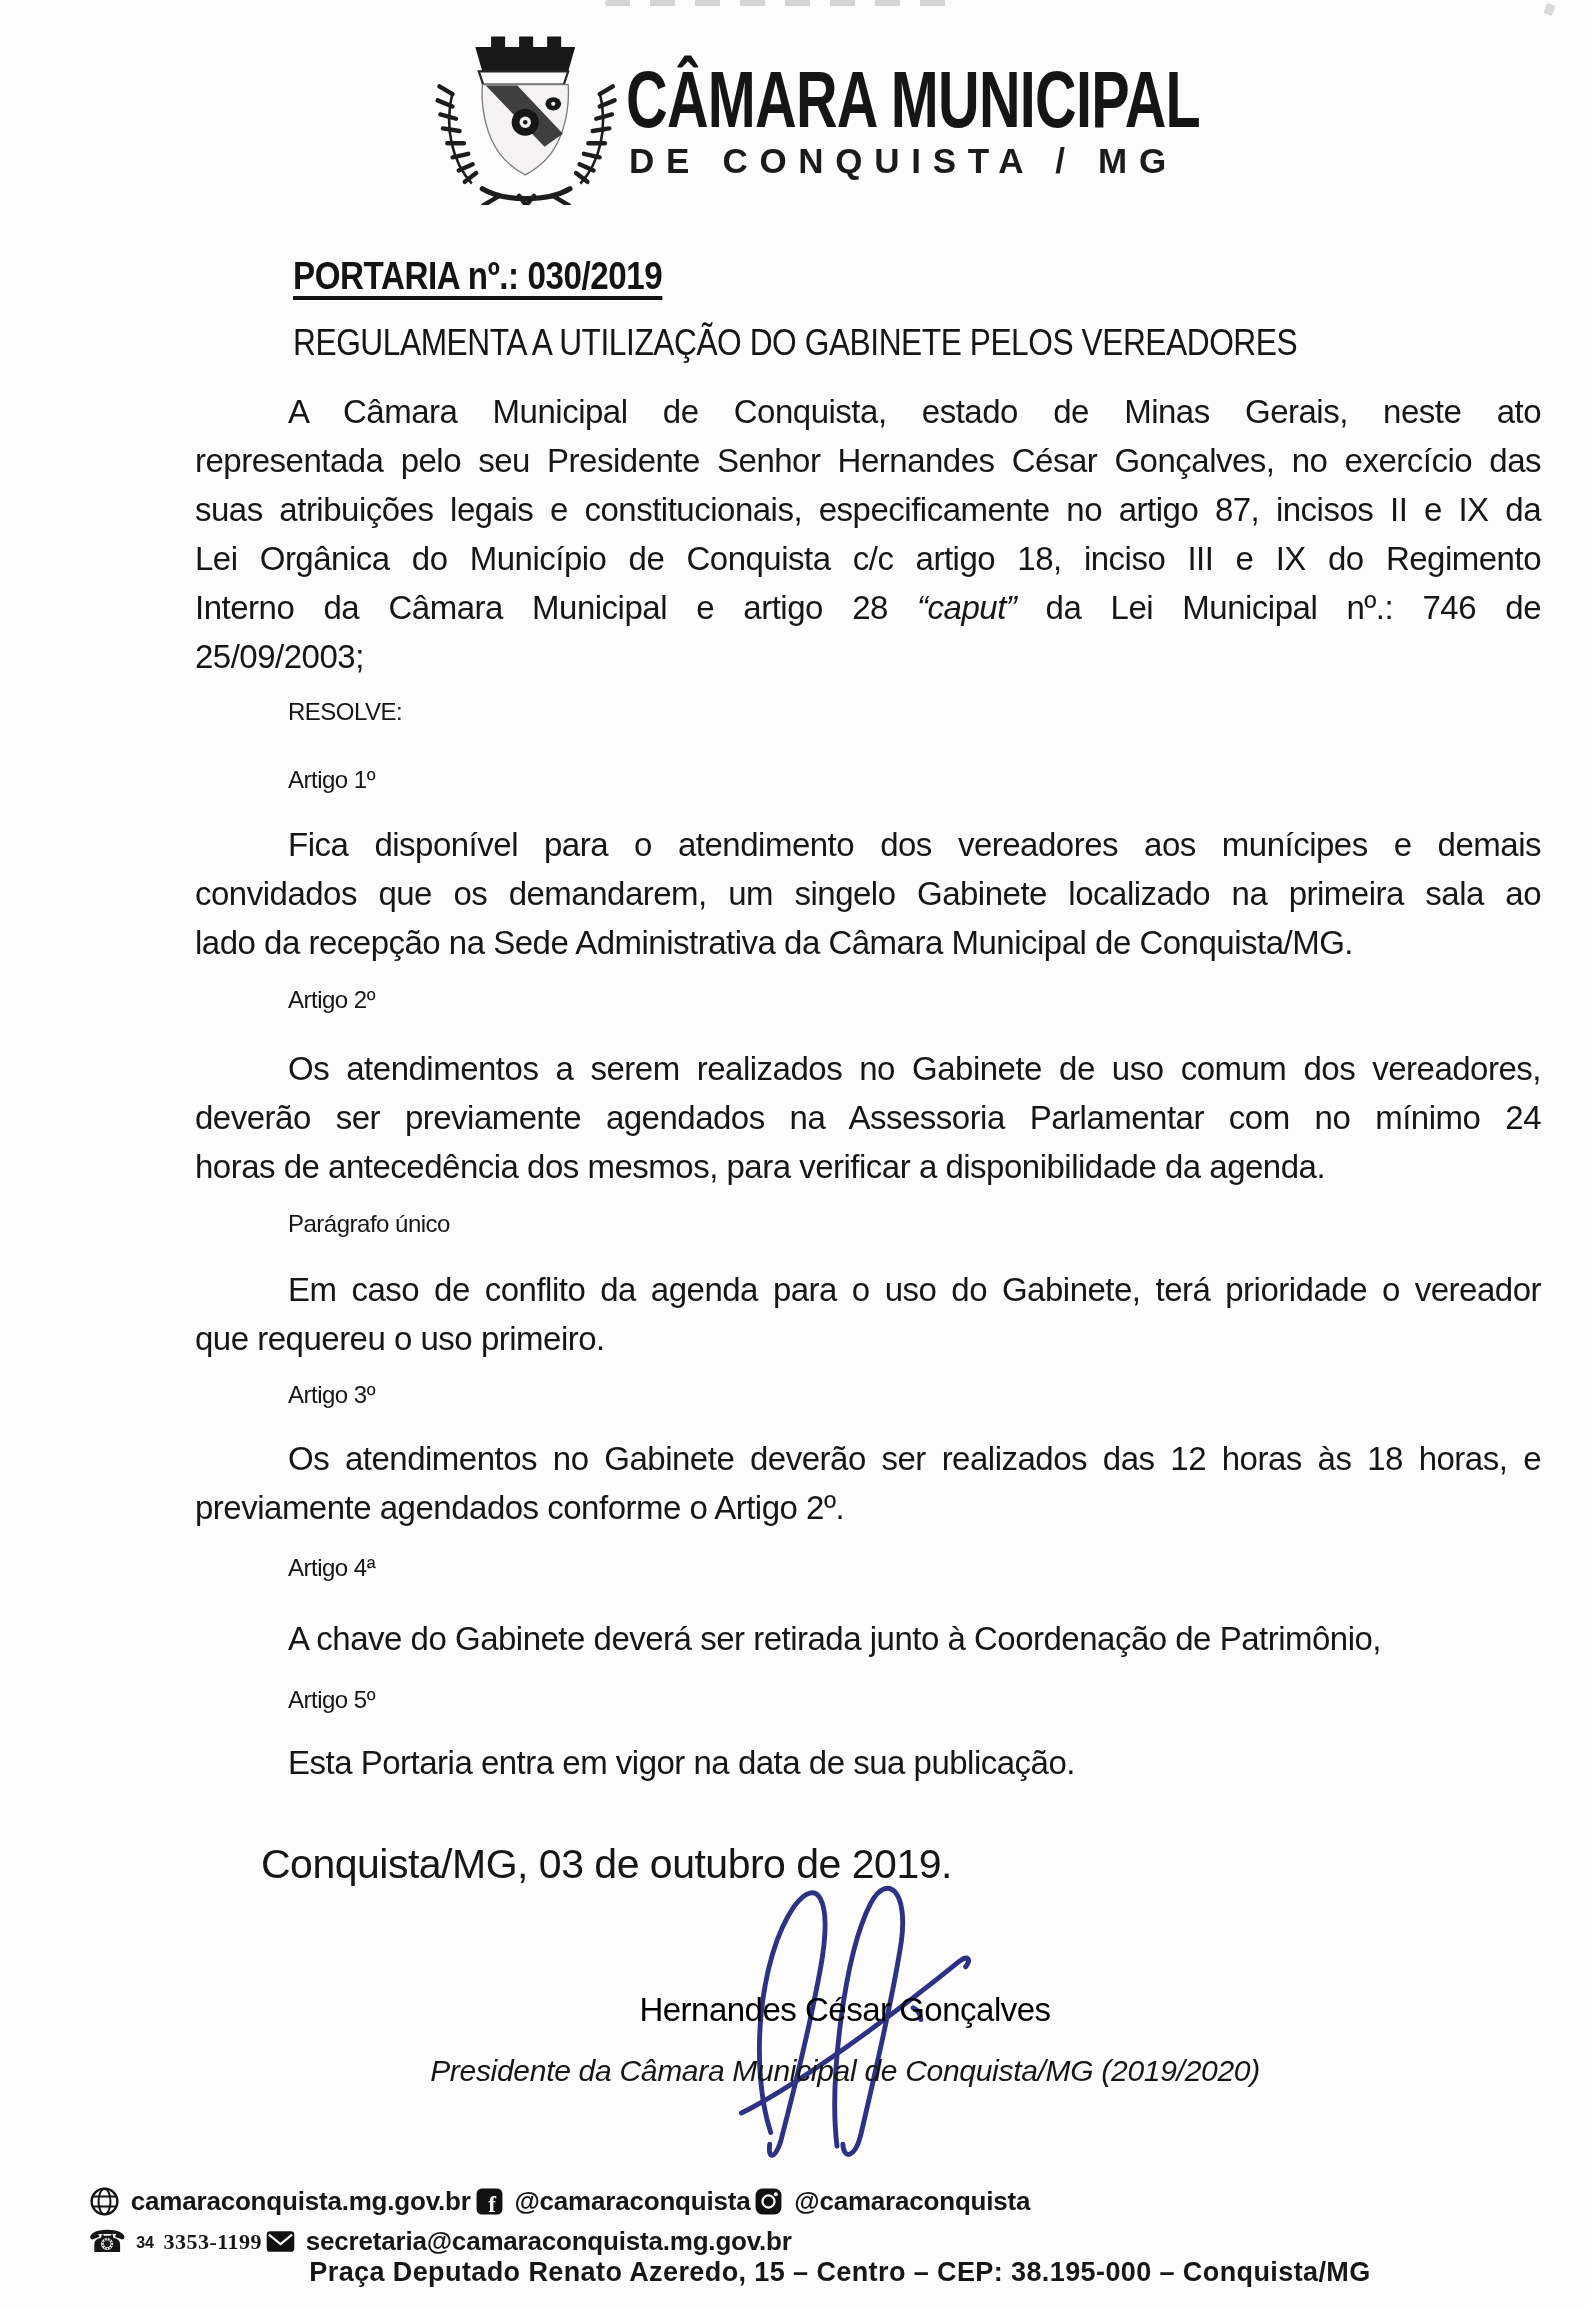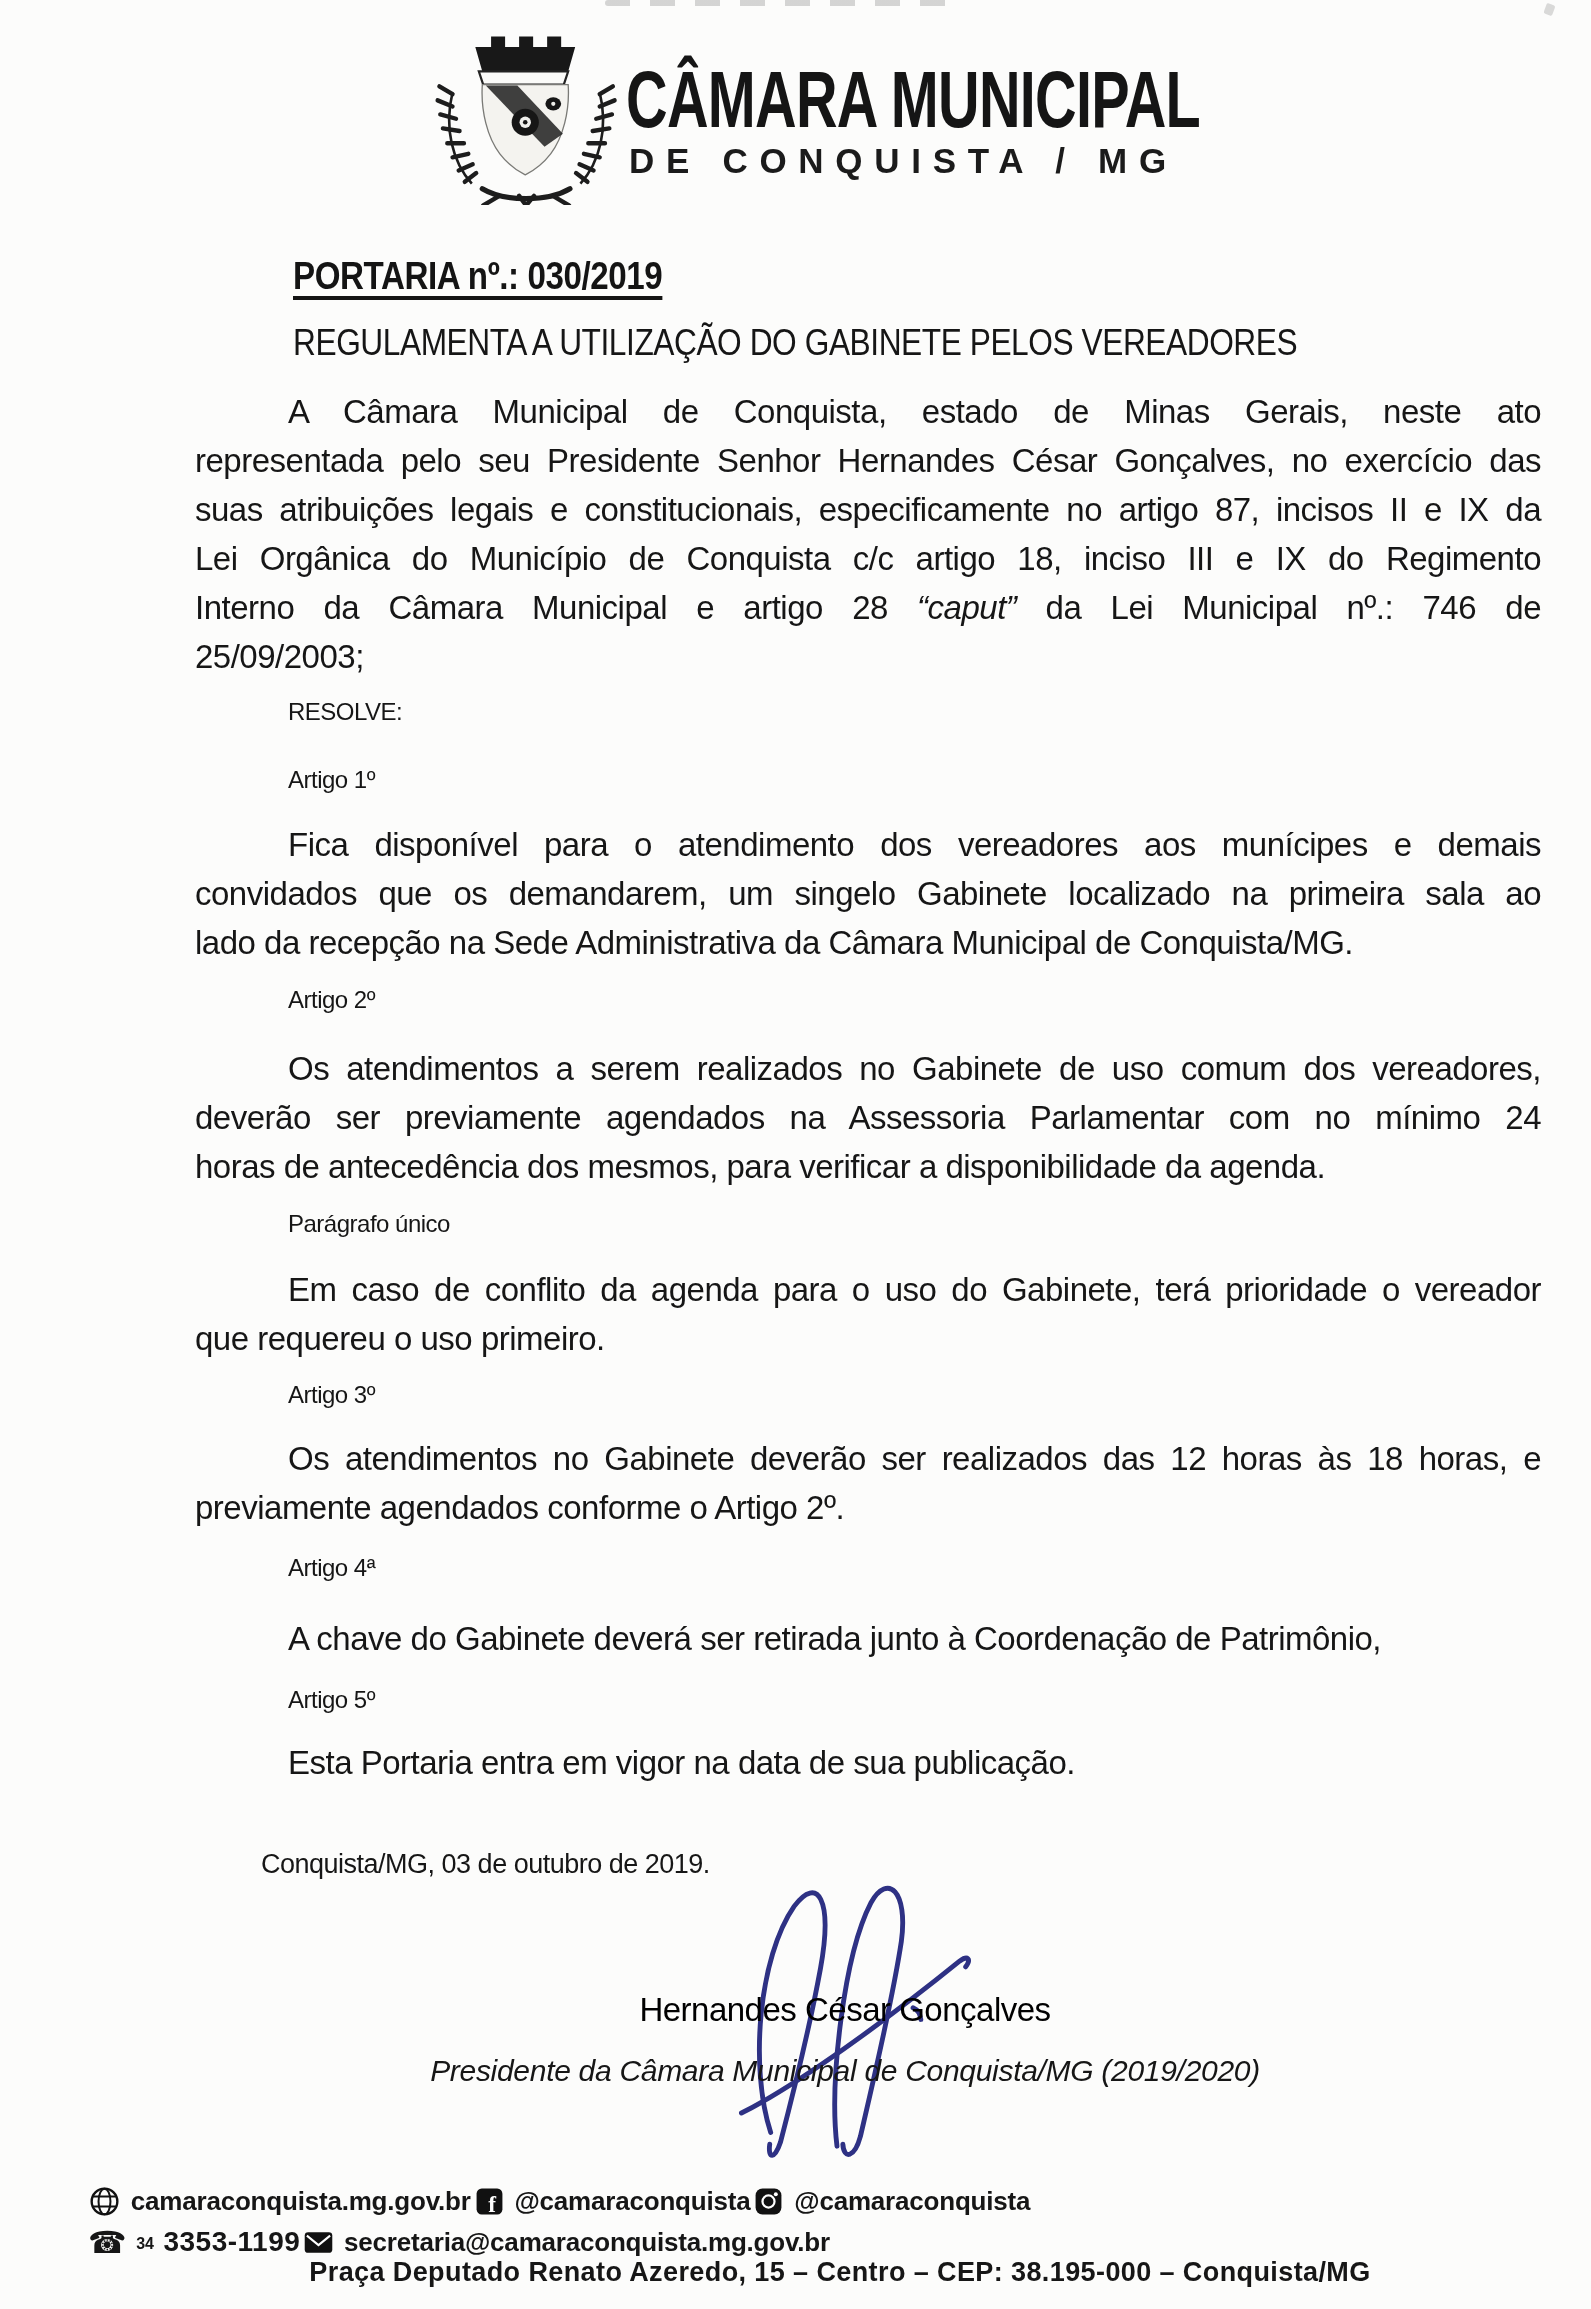--- a/index.html
+++ b/index.html
@@ -35,21 +35,21 @@
   }
   .jl{text-align:justify;text-align-last:justify;}
   .ll{text-align:left;}
   .ind{padding-left:93px;}
   .hblock{
     position:absolute;left:288px;font-size:24px;letter-spacing:-0.5px;
     line-height:49px;white-space:nowrap;color:#161616;
   }
   .em{font-style:italic;}
   .dateline{
-    position:absolute;left:261px;top:1840px;font-size:27px;letter-spacing:-0.5px;
+    position:absolute;left:261px;top:1840px;font-size:41px;letter-spacing:-0.5px;
     line-height:49px;white-space:nowrap;color:#161616;
   }
   .sig-svg{position:absolute;left:720px;top:1871px;}
   .signer-name{
     position:absolute;left:98px;right:0;top:1991px;text-align:center;
     font-size:33px;letter-spacing:-0.5px;color:#000000;
   }
   .signer-role{
     position:absolute;left:98px;right:0;top:2054px;text-align:center;
     font-size:30px;font-style:italic;letter-spacing:-0.3px;color:#161616;
@@ -57,21 +57,21 @@
   
   .f-row{
     position:absolute;left:88px;right:0;display:flex;justify-content:flex-start;
     align-items:center;gap:3px;font-weight:700;color:#161616;white-space:nowrap;
   }
   .f-row1{top:2185px;font-size:26px;letter-spacing:-0.2px;}
   .f-row2{top:2226px;font-size:26px;letter-spacing:-0.2px;}
   .f-item{display:flex;align-items:center;gap:9.8px;}
   .phone-glyph{font-family:"DejaVu Sans",sans-serif;font-size:31px;line-height:1;}
   .phone-ddd{font-size:16px;font-weight:700;padding-top:3.9px;}
-  .phone-num{font-size:28px;font-weight:700;letter-spacing:0.5px;}
+  .phone-num{font-size:22px;font-weight:700;letter-spacing:0.5px;font-family:Liberation Serif, serif;}
   .f-address{
     position:absolute;left:88px;right:0;top:2257px;text-align:center;
     font-size:27px;font-weight:700;letter-spacing:0.4px;color:#161616;white-space:nowrap;
   }
   
   .scan-top{
     position:absolute;left:605px;top:0;width:351px;height:5.9px;opacity:.3;border-radius:2.9px;
     background:repeating-linear-gradient(90deg,#777 0 25px,transparent 25px 45px);
   }
   .scan-speck{

